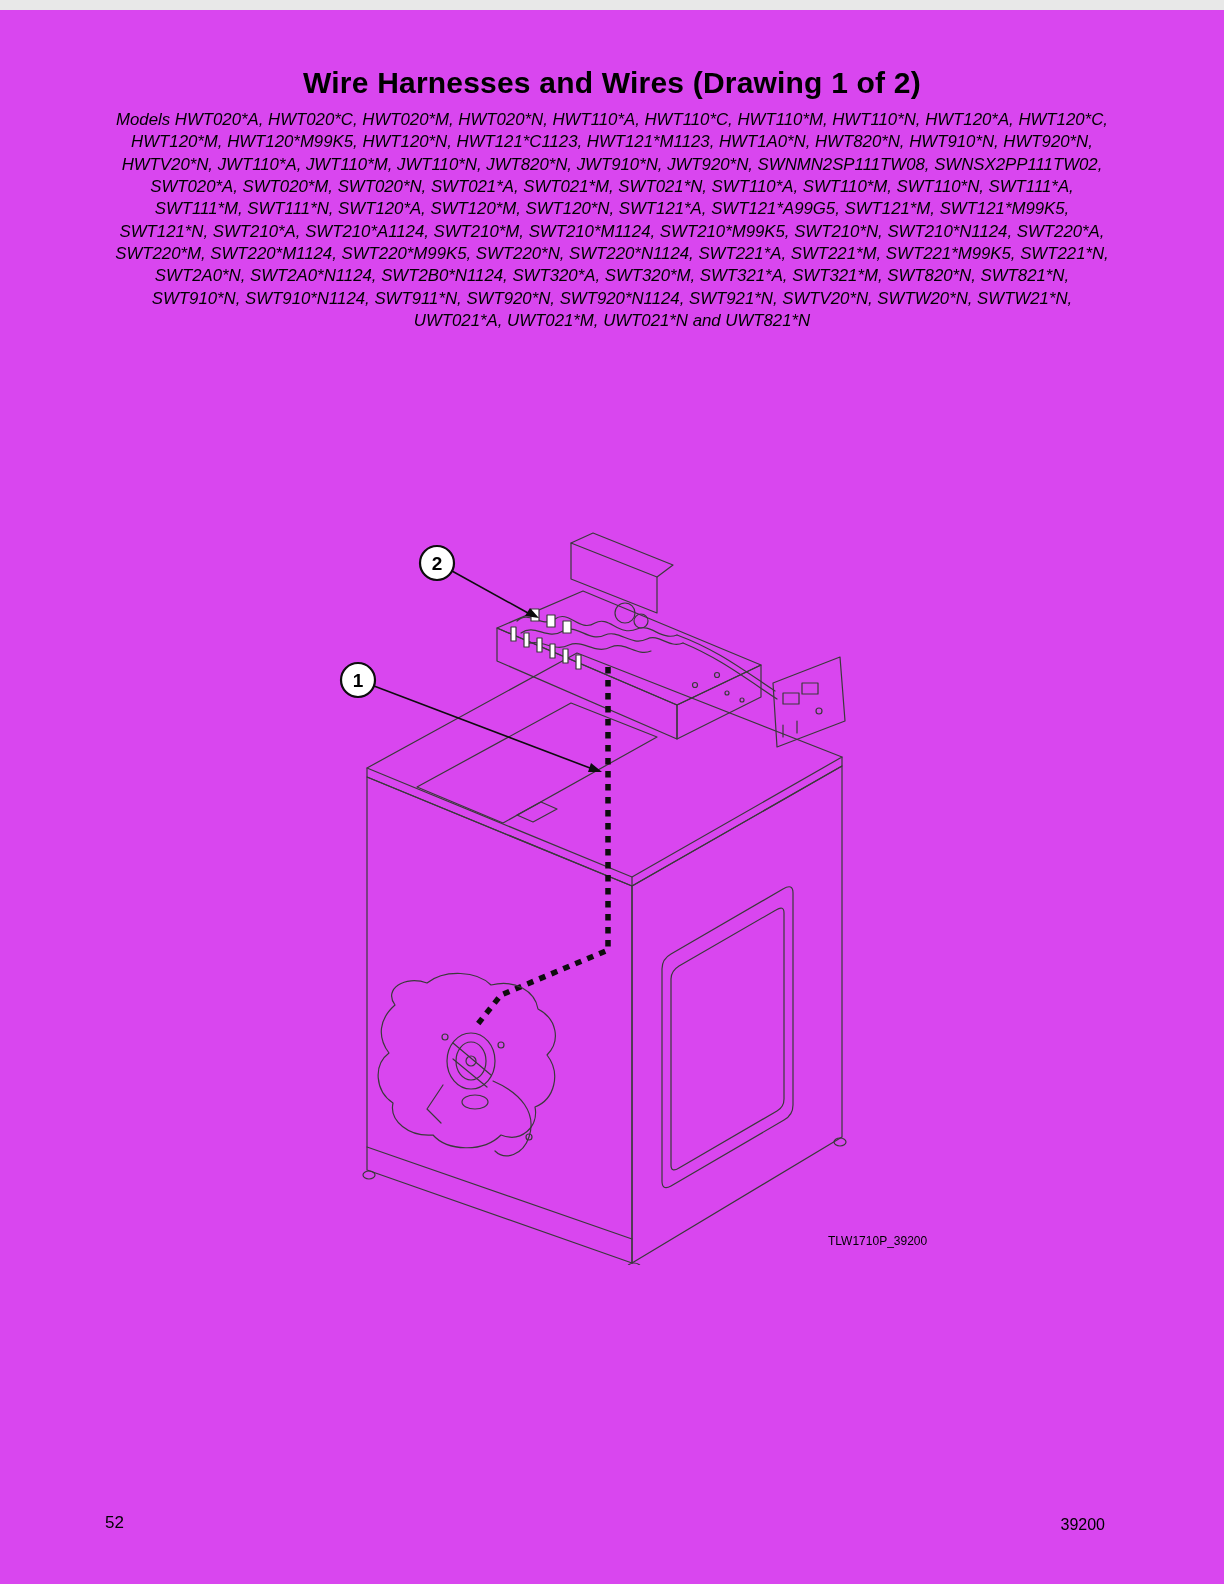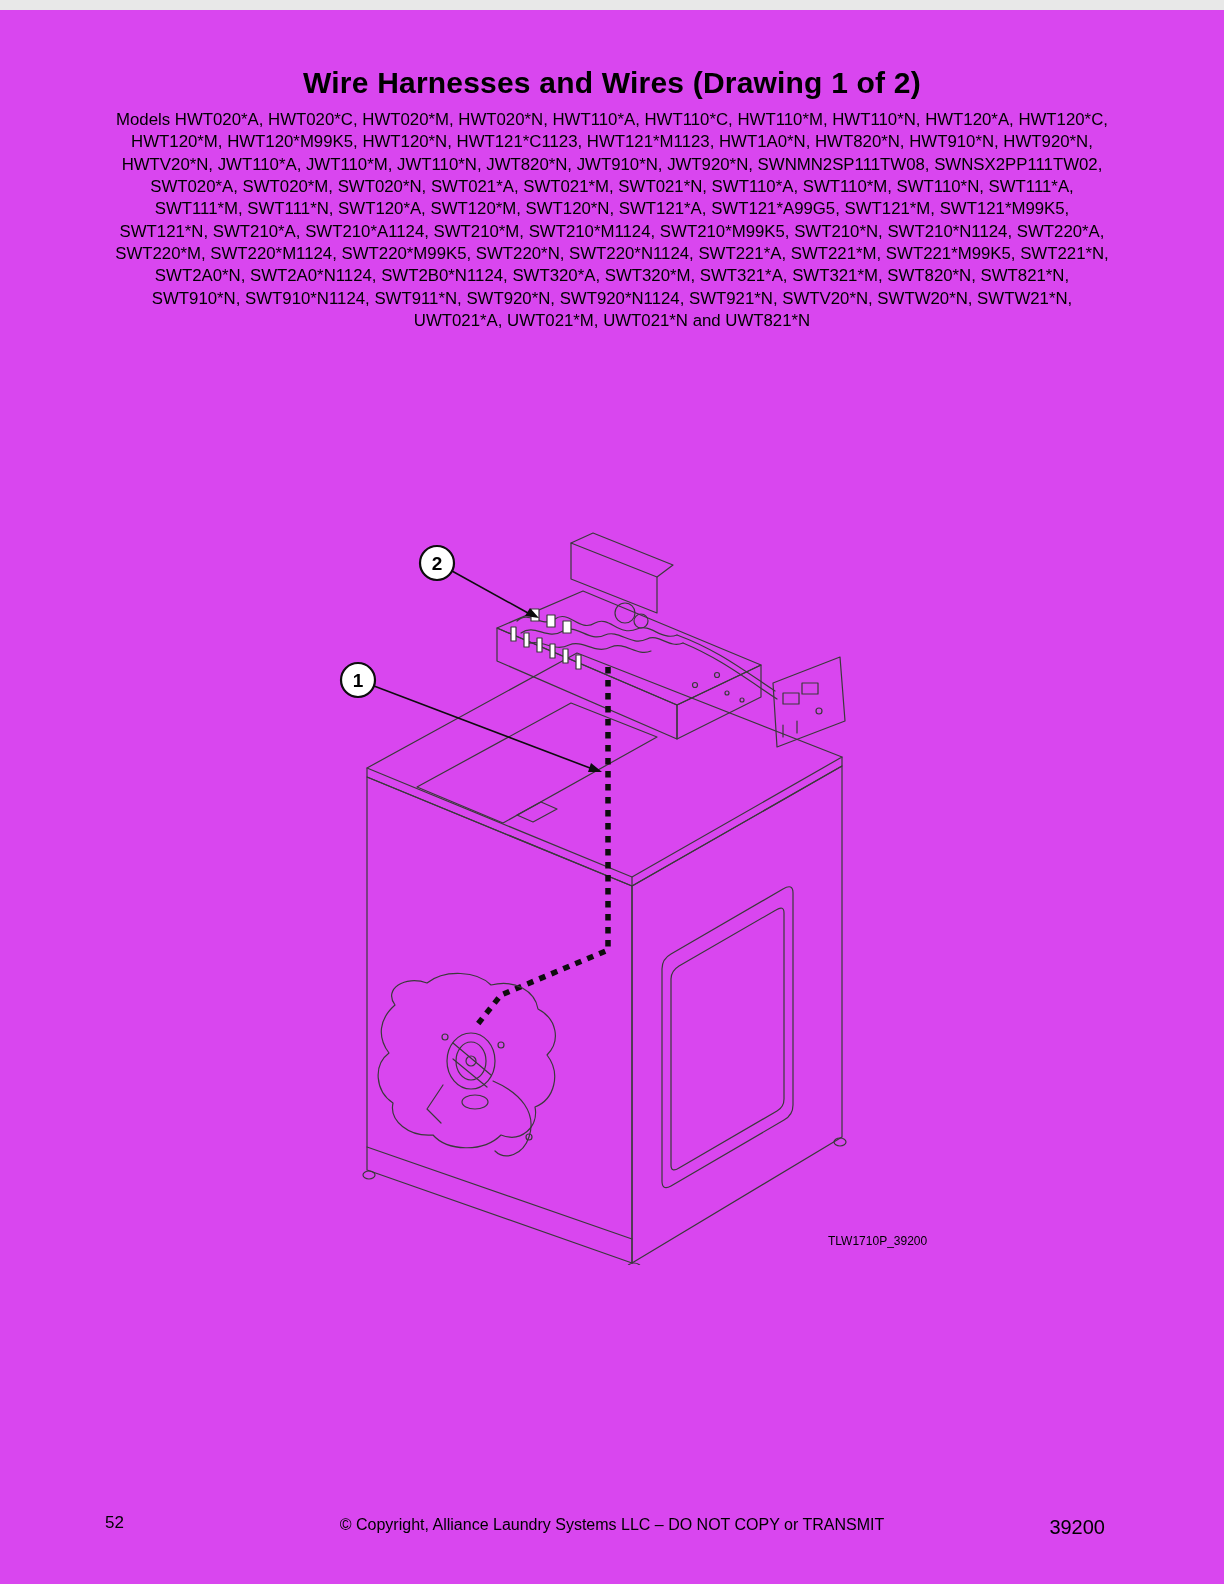--- a/index.html
+++ b/index.html
@@ -18,20 +18,21 @@
     font-size:30px; font-weight:bold; margin:0;
     letter-spacing:0.2px;
   }
   .models {
     position:absolute; top:99px; left:50%;
     transform:translateX(-50%);
     width:1002px;
     text-align:center;
     font-size:16.8px; line-height:1.33;
     margin:0;
+    font-style:italic;
   }
   .figure {
     position:absolute; left:325px; top:515px;
     width:570px; height:740px;
   }
   .figure svg { display:block; width:570px; height:740px; }
   .figcode {
     position:absolute; left:828px; top:1224px;
     font-size:12px;
   }
@@ -39,21 +40,21 @@
     position:absolute; left:105px; top:1503px;
     font-size:17px;
   }
   .footer-copy {
     position:absolute; left:0; top:1506px;
     width:100%; text-align:center;
     font-size:16px;
   }
   .footer-docno {
     position:absolute; right:119px; top:1506px;
-    font-size:20px;
+    font-size:16px;
   }
   .callout-num {
     font-family:"Liberation Sans", sans-serif;
     font-size:19px; font-weight:bold;
   }
 </style>
 </head>
 <body>
 
 <div class="page">
@@ -157,16 +158,15 @@
         <circle cx="33" cy="155" r="17" fill="#ffffff" stroke="#0d0d0d" stroke-width="2.2"></circle>
         <text x="33" y="162" text-anchor="middle" class="callout-num" fill="#000">1</text>
       </g>
 
     </svg>
   </div>
 
   <div class="figcode">TLW1710P_39200</div>
 
   <div class="footer-pageno">52</div>
-  <div class="footer-copy">© Copyright, Alliance Laundry Systems LLC – DO NOT COPY or TRANSMIT</div>
   <div class="footer-docno">39200</div>
 
 </div>
 
 </body></html>

